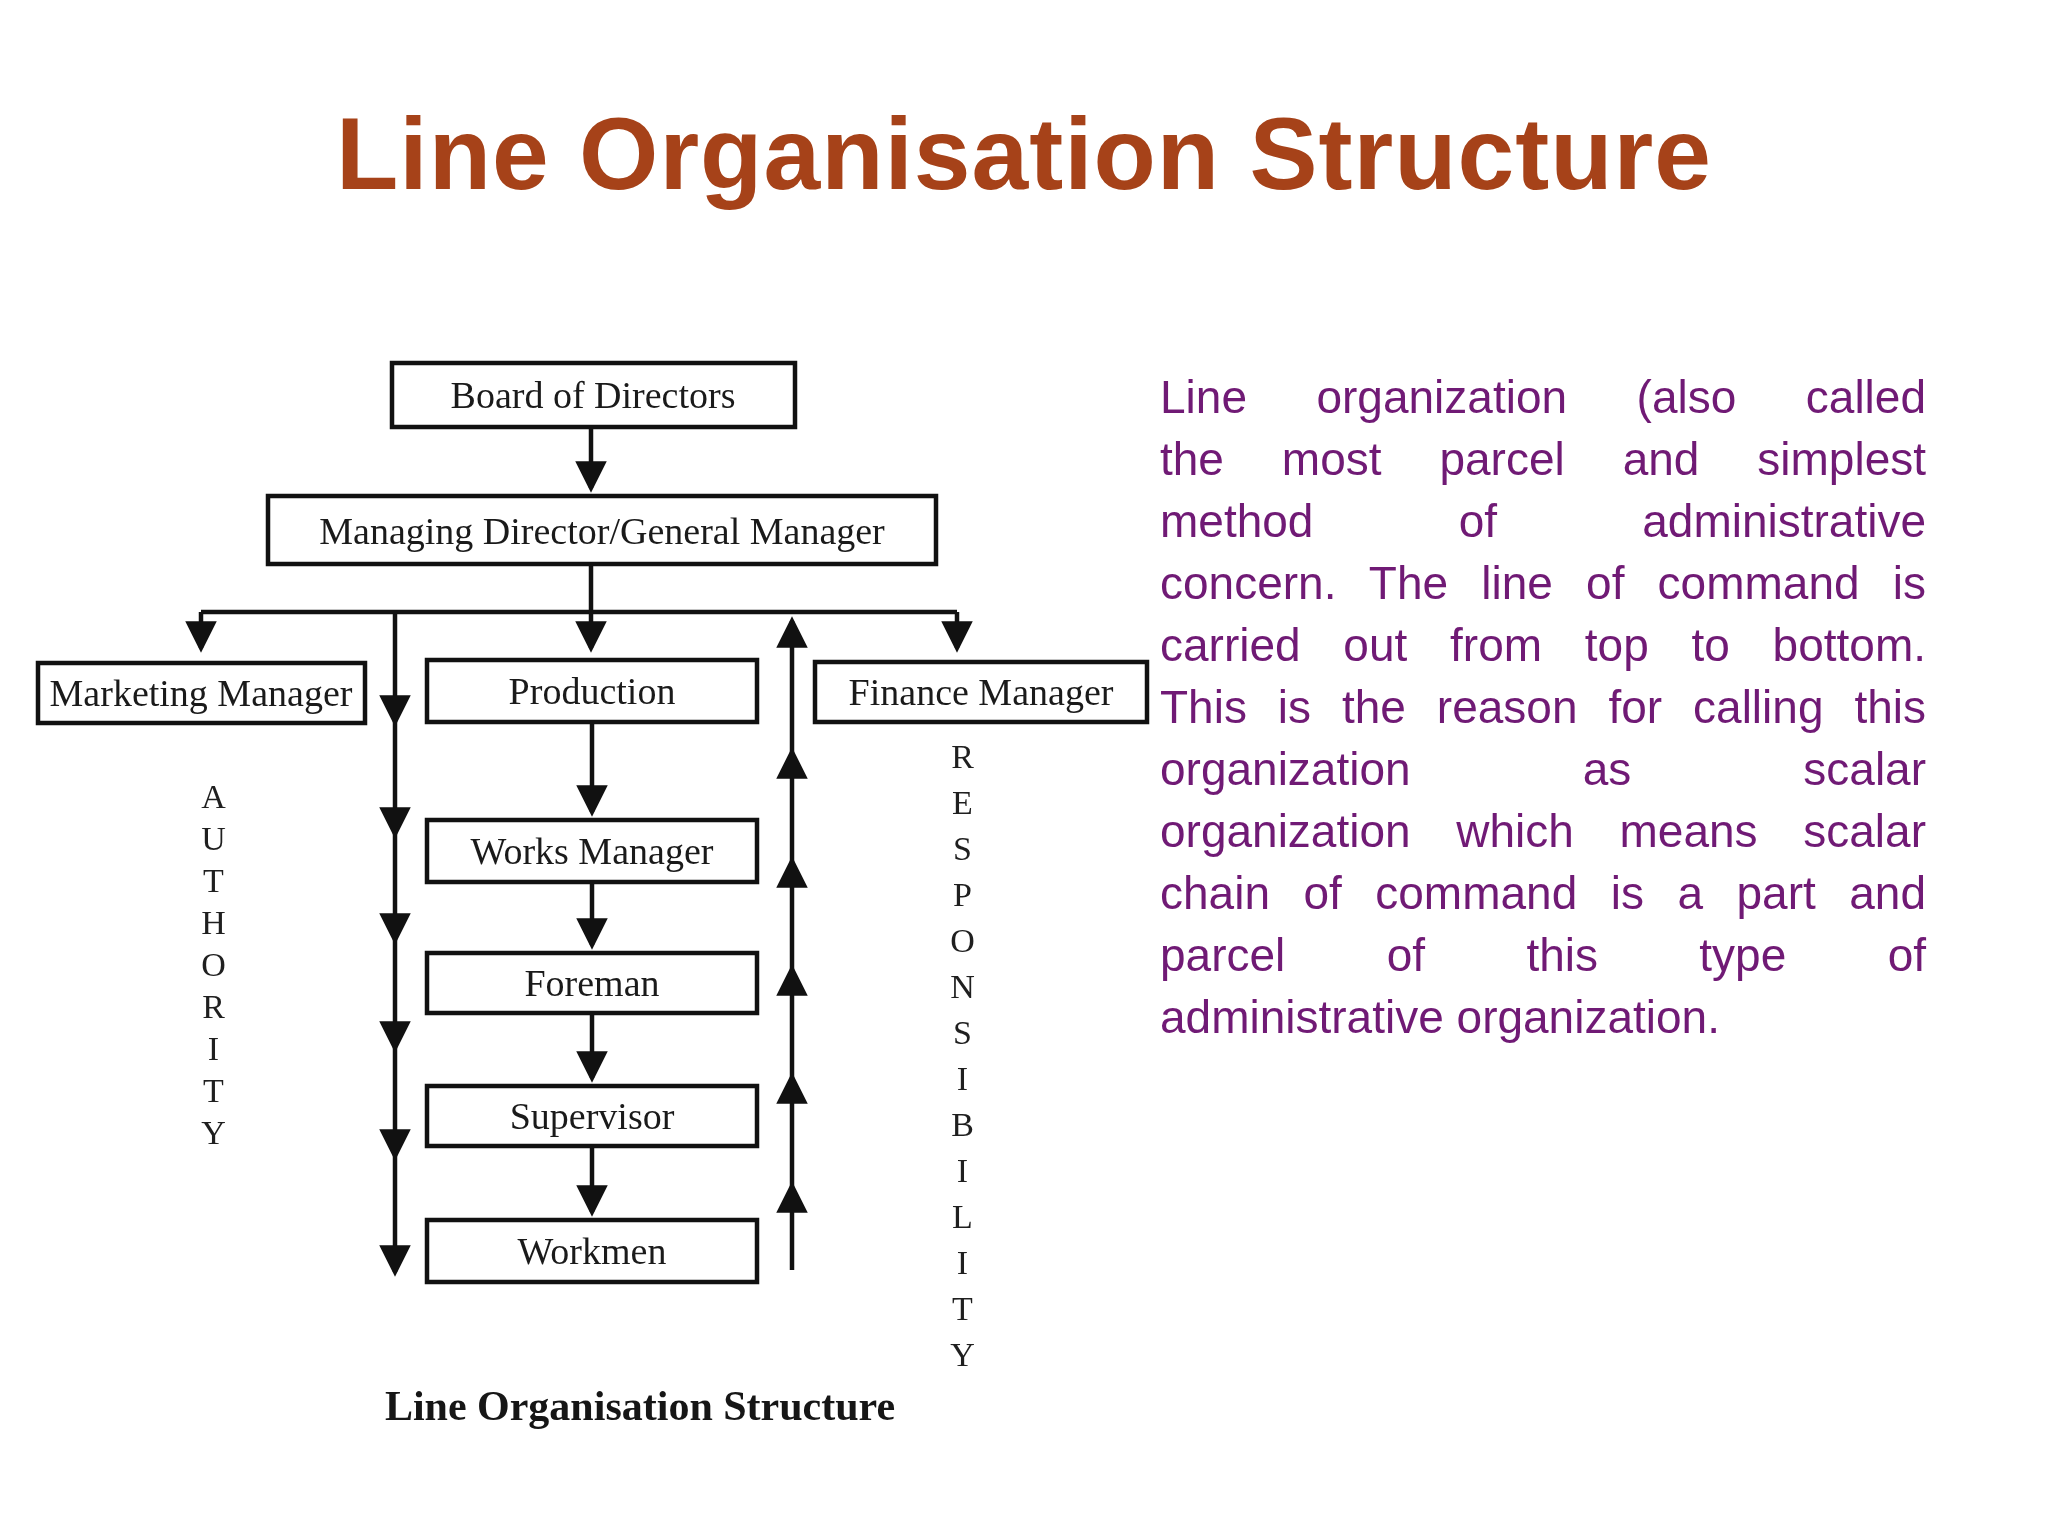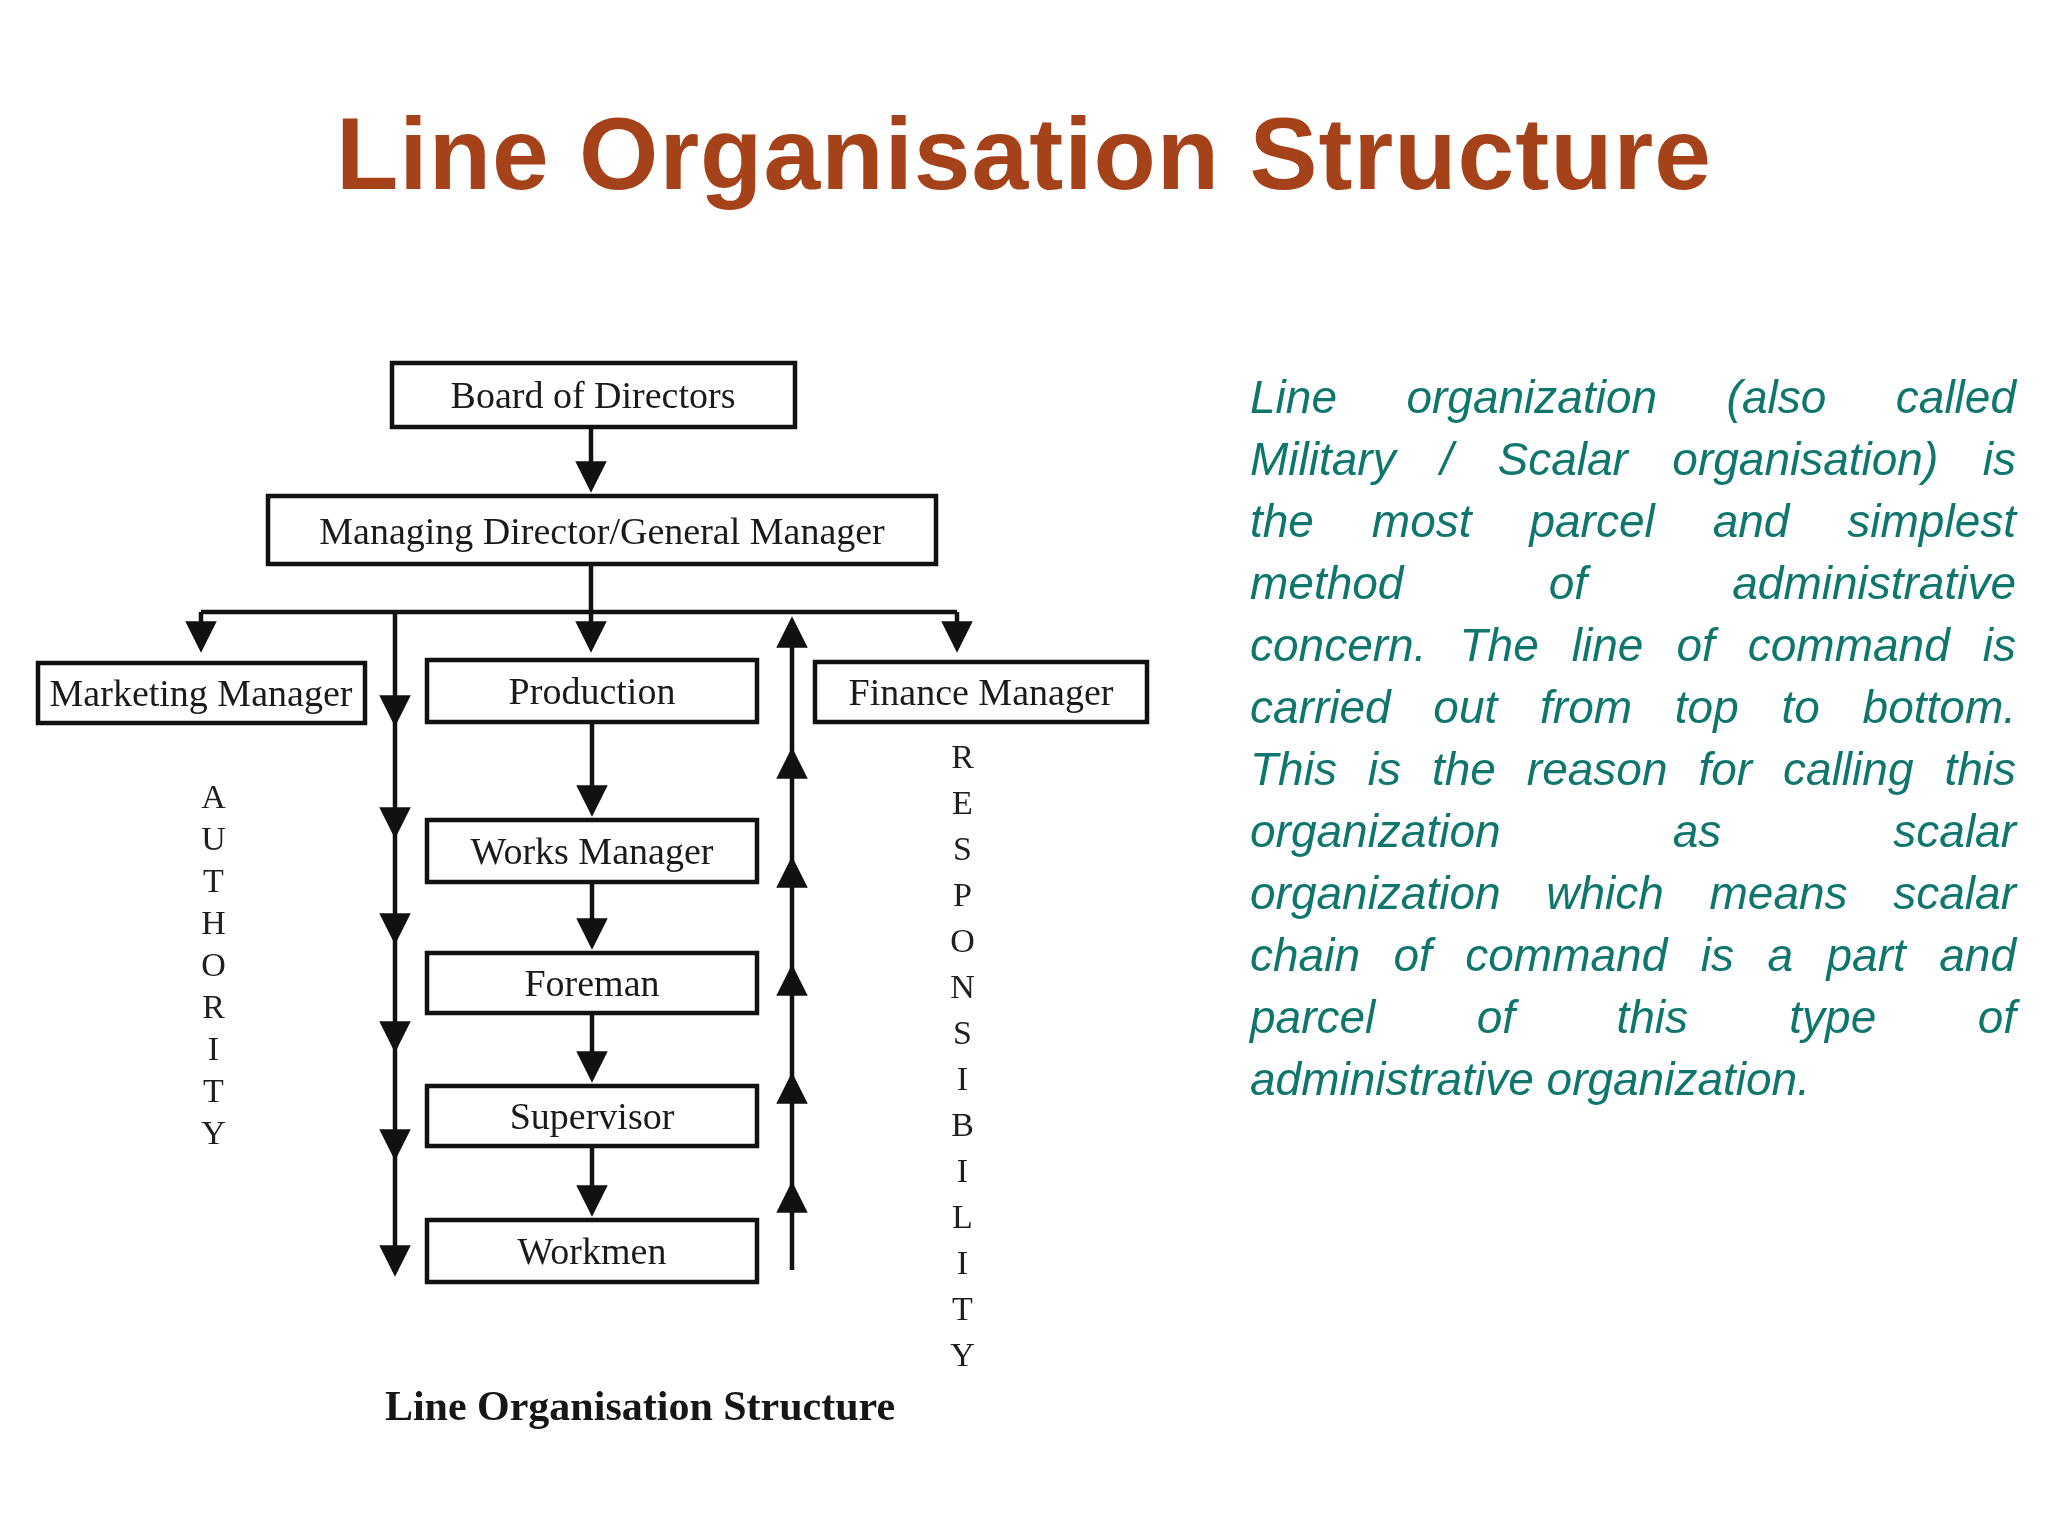--- a/index.html
+++ b/index.html
@@ -8,22 +8,22 @@
   #title{position:absolute;left:0;top:96px;width:2048px;text-align:center;
          font-size:102px;font-weight:bold;letter-spacing:1px;color:#A64219;}
   #diagram-svg{position:absolute;left:0;top:330px;}
   .nodelabel{font-family:"Liberation Serif","DejaVu Serif",serif;font-size:38px;fill:#1a1a1a;}
   .vword{position:absolute;writing-mode:vertical-rl;text-orientation:upright;
          font-family:"Liberation Serif","DejaVu Serif",serif;font-size:34px;color:#1f1f1f;line-height:1;}
   #authority-word{left:196px;top:778px;letter-spacing:5px;}
   #responsibility-word{left:945px;top:738px;letter-spacing:9px;}
   #caption{position:absolute;left:300px;top:1382px;width:680px;text-align:center;
            font-family:"Liberation Serif","DejaVu Serif",serif;font-size:42px;font-weight:bold;color:#161616;}
-  #paragraph{position:absolute;left:1250px;top:366px;width:766px;color:#0f766e;
-             font-size:46px;line-height:62px;font-style:italic;}
+  #paragraph{position:absolute;left:1160px;top:366px;width:766px;color:#701a75;
+             font-size:46px;line-height:62px;}
   .para-line{text-align:justify;text-align-last:justify;white-space:normal;}
   .para-line:last-child{text-align-last:left;}
 </style>
 </head>
 <body>
 
 <div id="slide">
 
   <div id="title">Line Organisation Structure</div>
 
@@ -94,21 +94,20 @@
   </svg>
 
   <div id="authority-word" class="vword">AUTHORITY</div>
 
   <div id="responsibility-word" class="vword">RESPONSIBILITY</div>
 
   <div id="caption">Line Organisation Structure</div>
 
   <div id="paragraph">
     <div class="para-line">Line organization (also called</div>
-    <div class="para-line">Military / Scalar organisation) is</div>
     <div class="para-line">the most parcel and simplest</div>
     <div class="para-line">method of administrative</div>
     <div class="para-line">concern. The line of command is</div>
     <div class="para-line">carried out from top to bottom.</div>
     <div class="para-line">This is the reason for calling this</div>
     <div class="para-line">organization as scalar</div>
     <div class="para-line">organization which means scalar</div>
     <div class="para-line">chain of command is a part and</div>
     <div class="para-line">parcel of this type of</div>
     <div class="para-line">administrative organization.</div>

